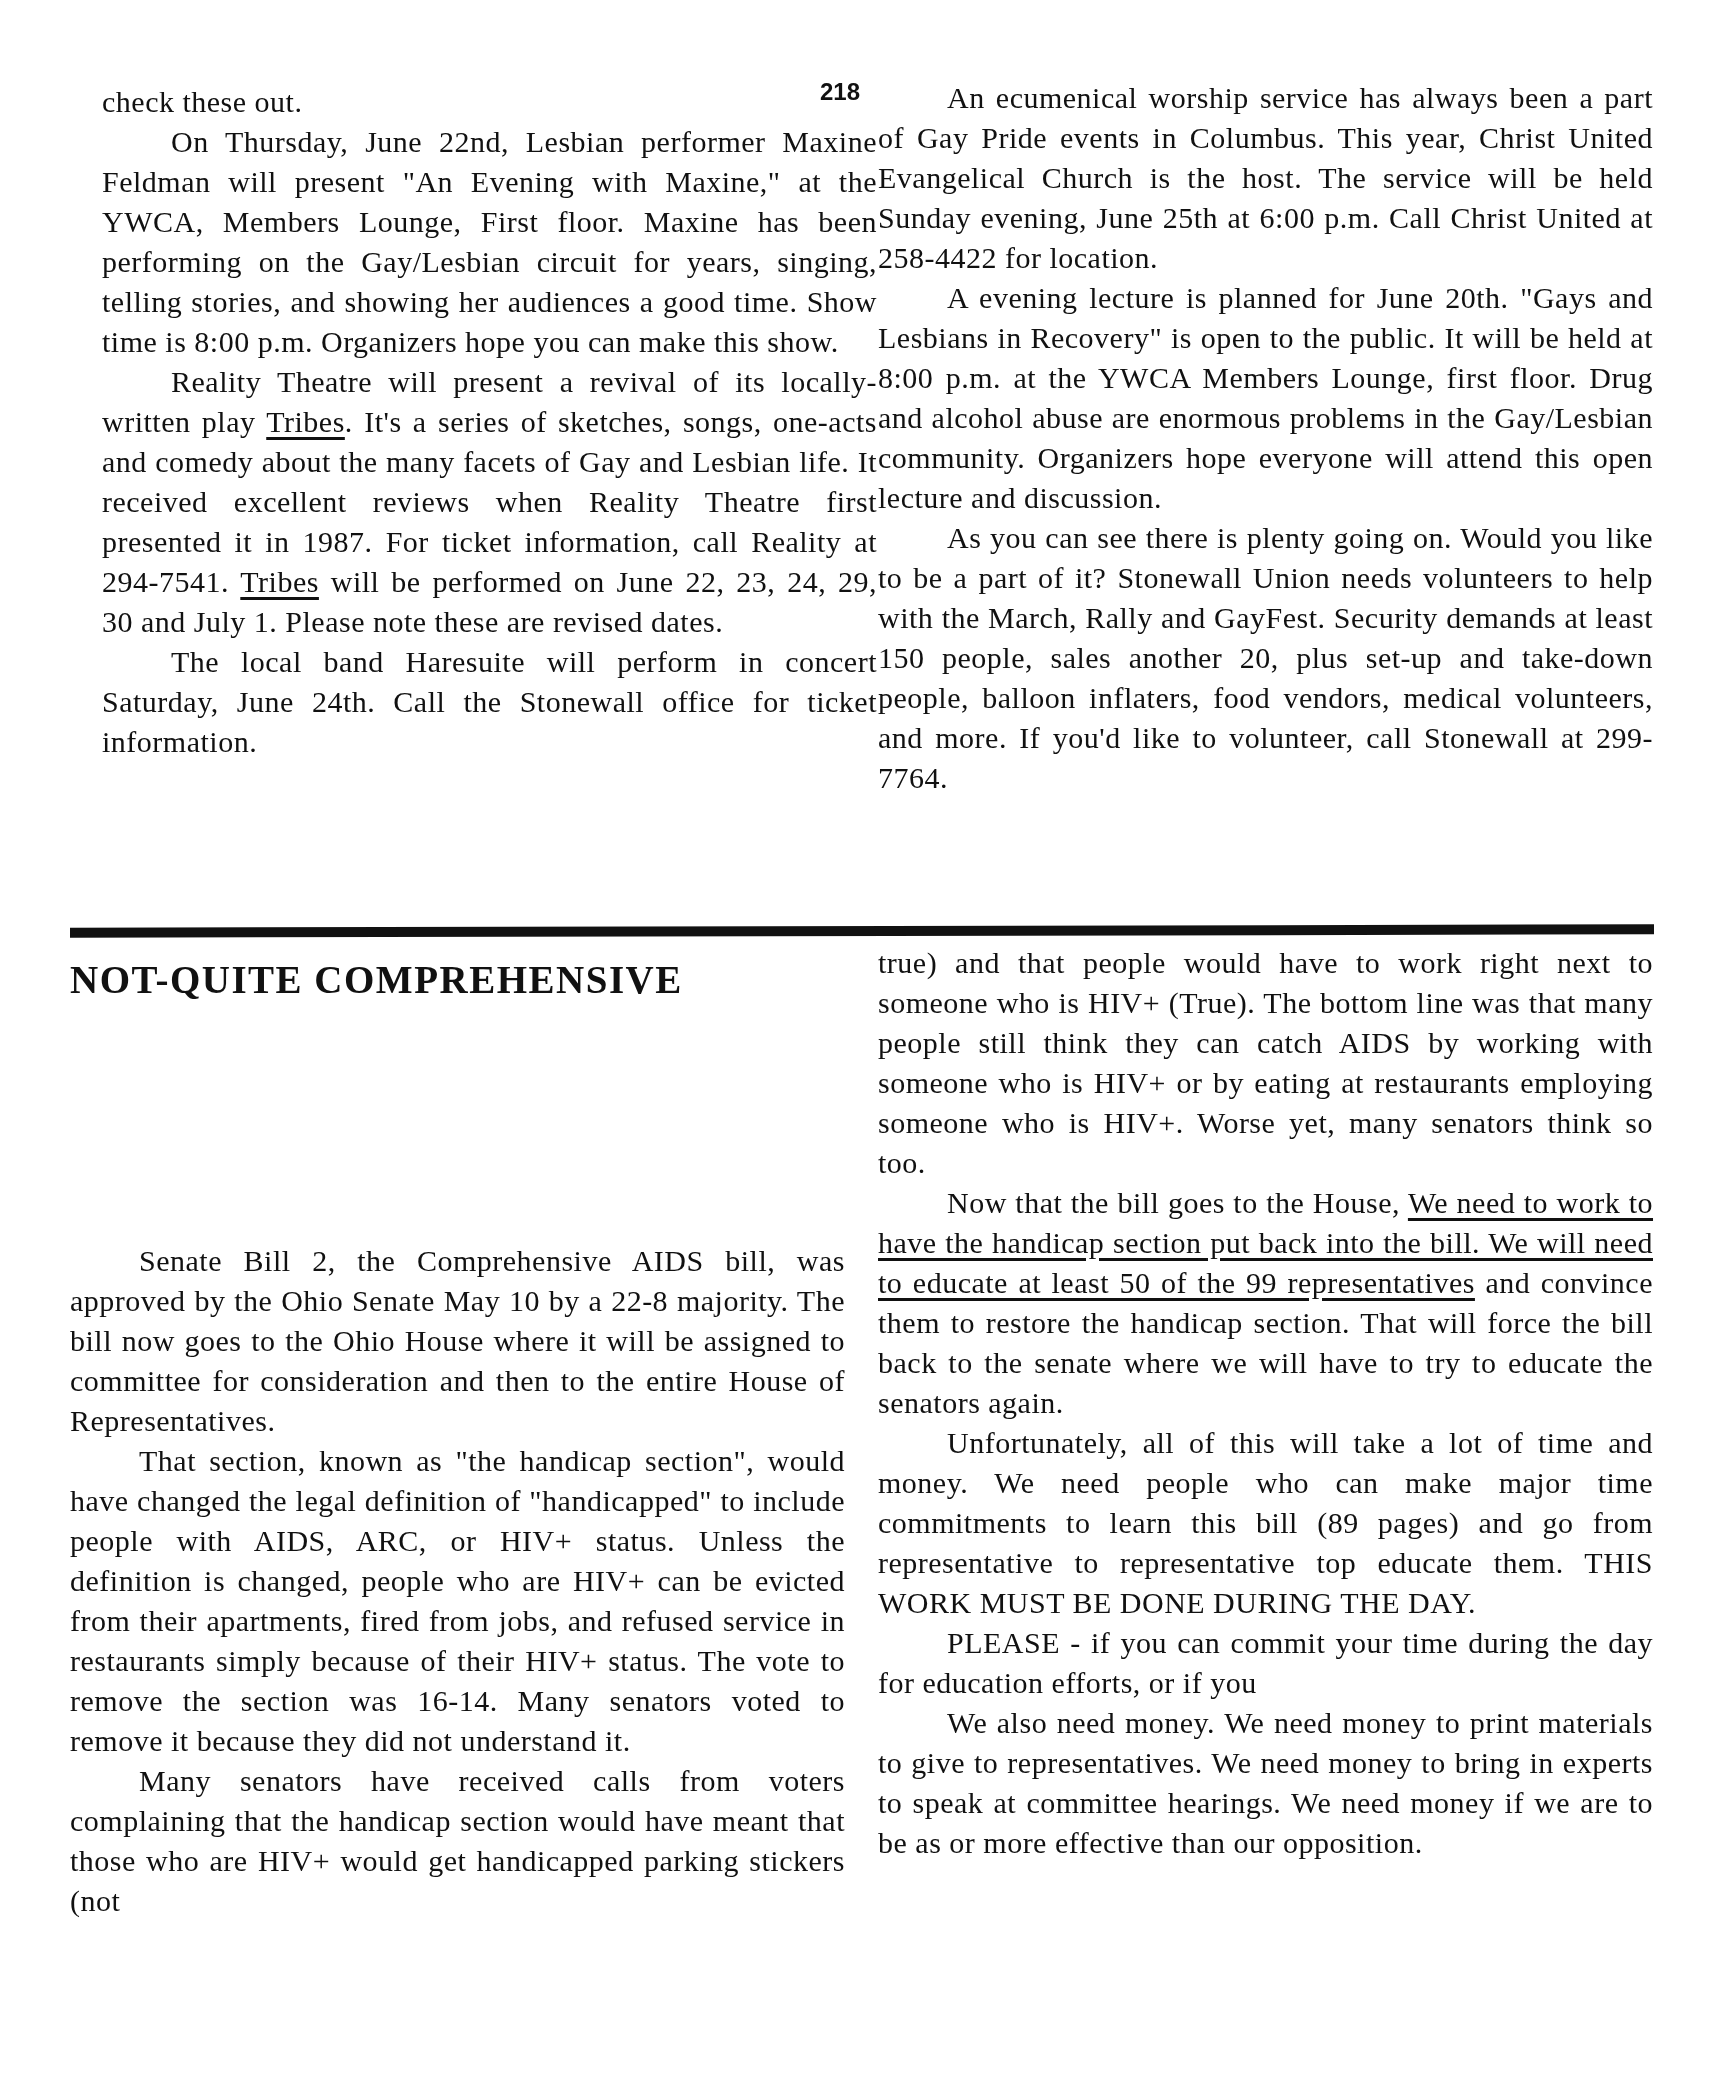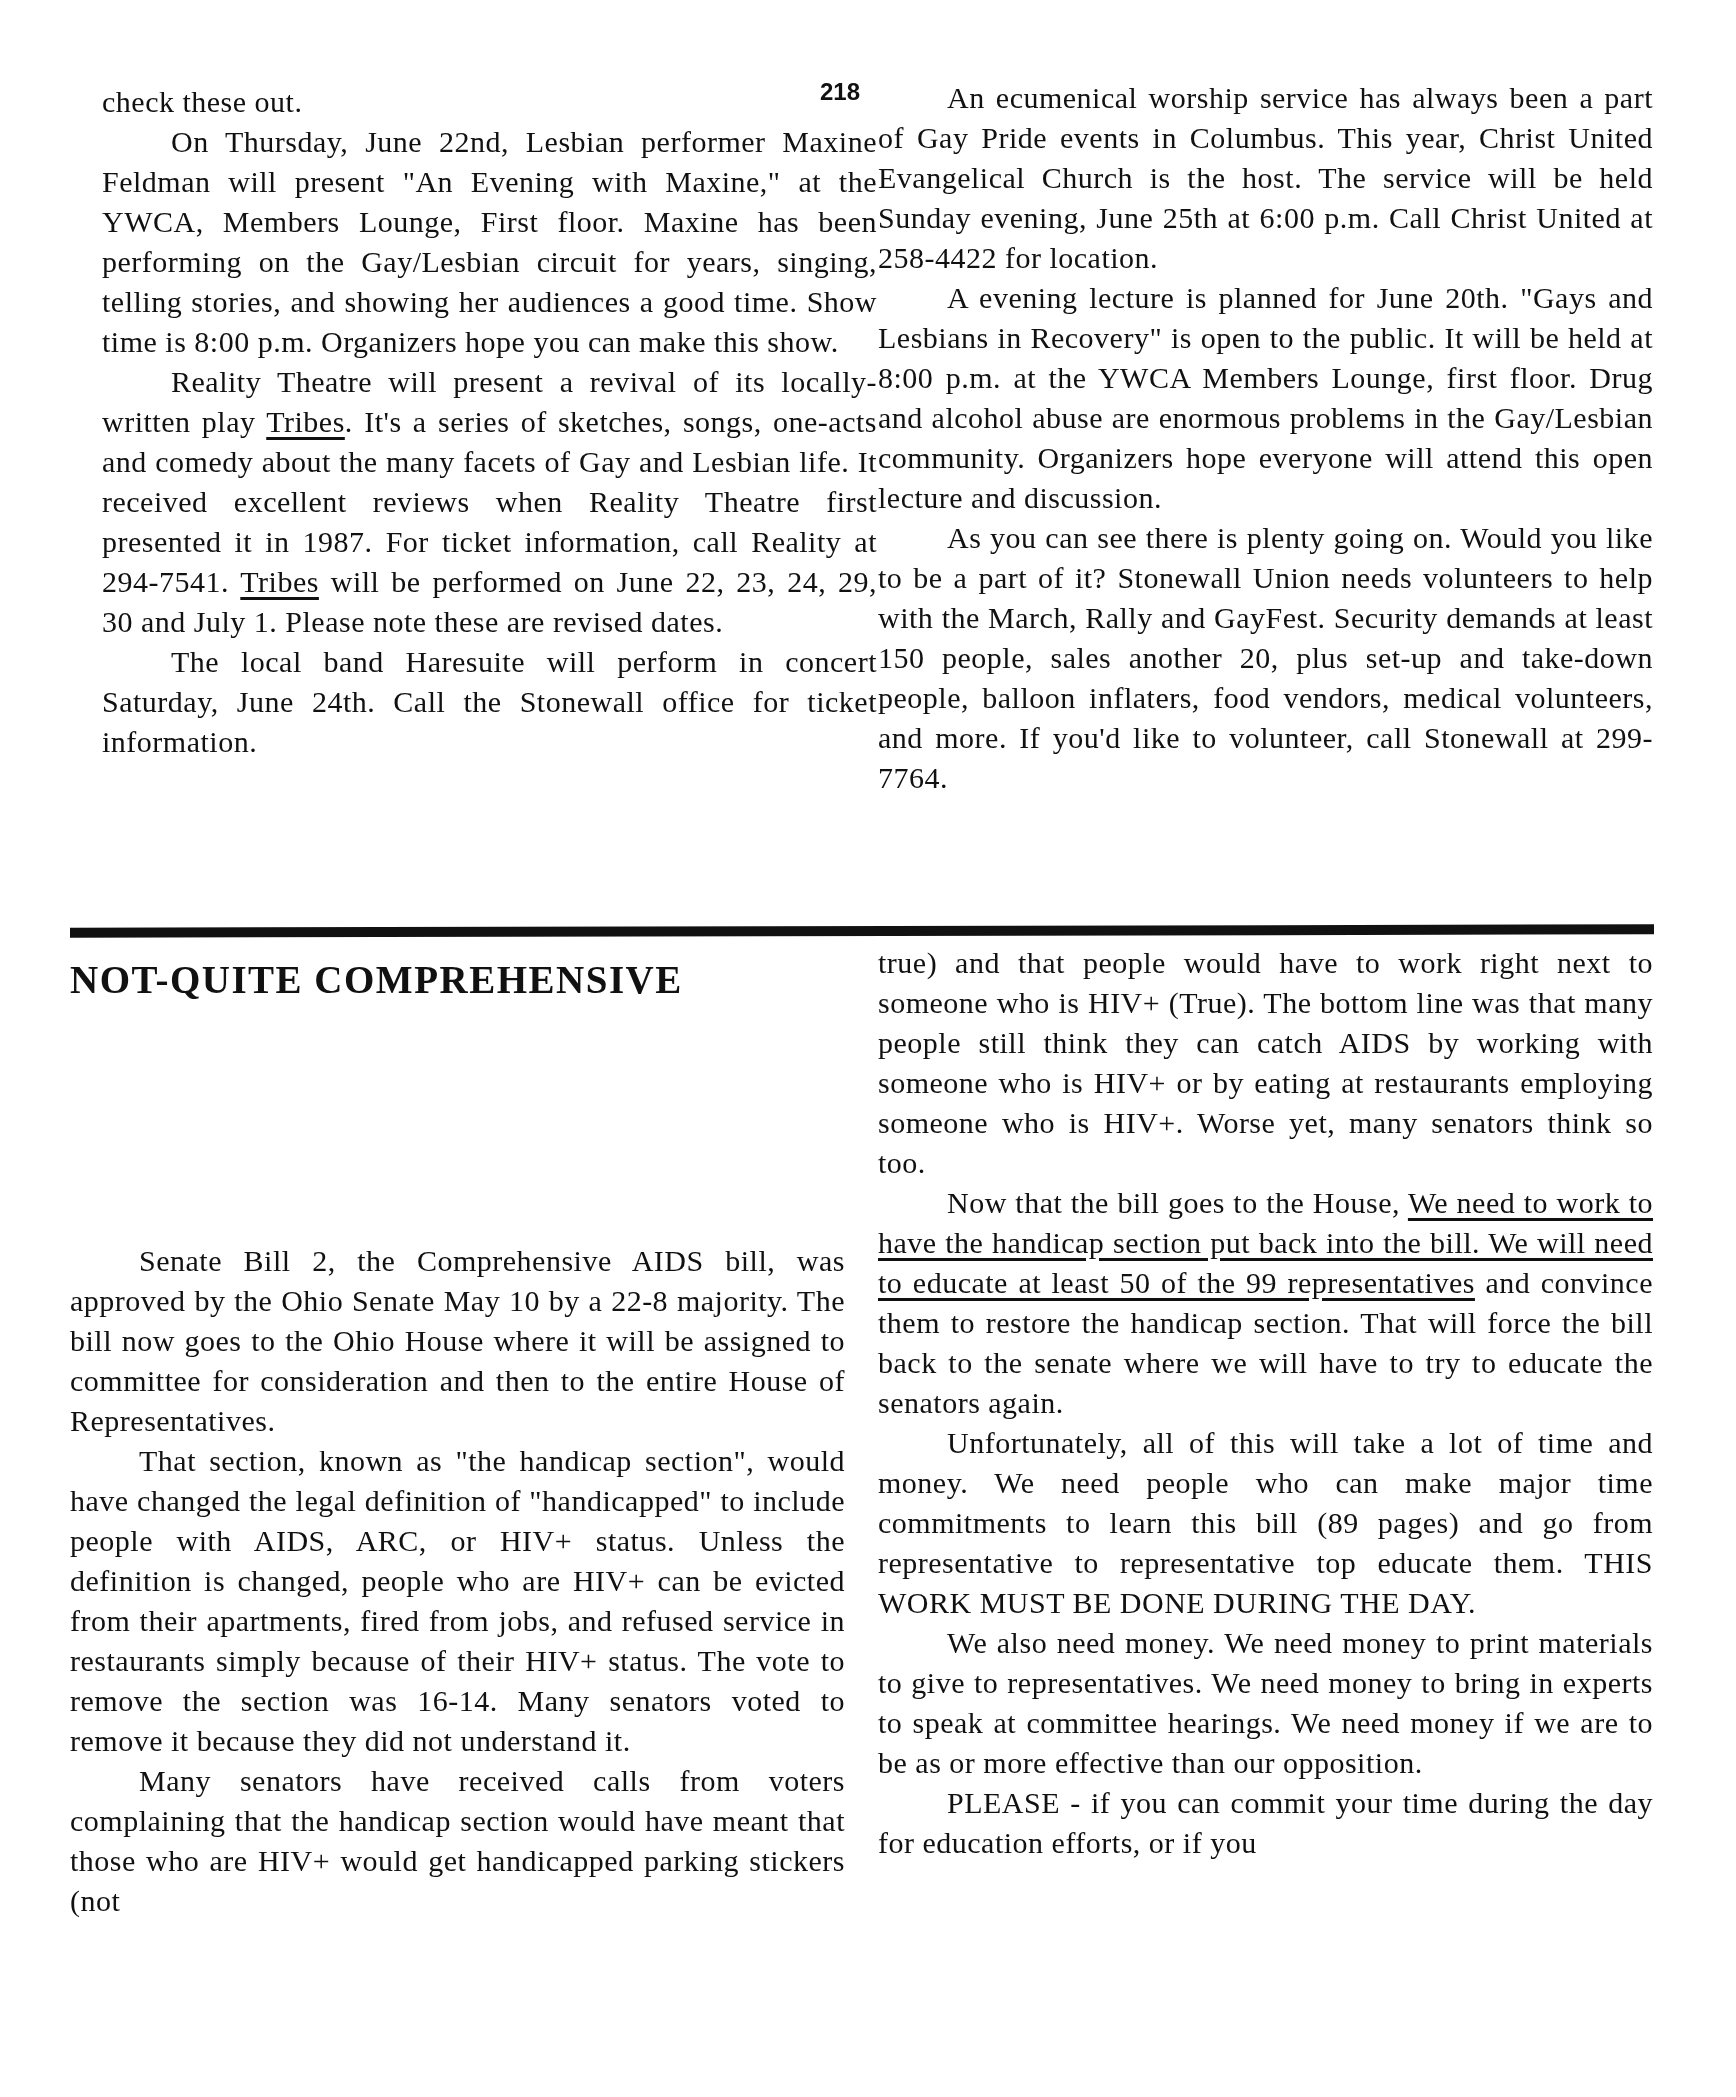--- a/index.html
+++ b/index.html
@@ -47,16 +47,16 @@
 <div class="col col-left-bot">
   <p>Senate Bill 2, the Comprehensive AIDS bill, was approved by the Ohio Senate May 10 by a 22-8 majority. The bill now goes to the Ohio House where it will be assigned to committee for consideration and then to the entire House of Representatives.</p>
   <p>That section, known as "the handicap section", would have changed the legal definition of "handicapped" to include people with AIDS, ARC, or HIV+ status. Unless the definition is changed, people who are HIV+ can be evicted from their apartments, fired from jobs, and refused service in restaurants simply because of their HIV+ status. The vote to remove the section was 16-14. Many senators voted to remove it because they did not understand it.</p>
   <p>Many senators have received calls from voters complaining that the handicap section would have meant that those who are HIV+ would get handicapped parking stickers (not</p>
 </div>
 
 <div class="col col-right-bot">
   <p class="noindent">true) and that people would have to work right next to someone who is HIV+ (True). The bottom line was that many people still think they can catch AIDS by working with someone who is HIV+ or by eating at restaurants employing someone who is HIV+. Worse yet, many senators think so too.</p>
   <p><span>Now that the bill goes to the House, </span><span class="ul">We need to work to have the handicap section put back into the bill. We will need to educate at least 50 of the 99 representatives</span><span> and convince them to restore the handicap section. That will force the bill back to the senate where we will have to try to educate the senators again.</span></p>
   <p>Unfortunately, all of this will take a lot of time and money. We need people who can make major time commitments to learn this bill (89 pages) and go from representative to representative top educate them. THIS WORK MUST BE DONE DURING THE DAY.</p>
+  <p>PLEASE - if you can commit your time during the day for education efforts, or if you</p>
   <p>We also need money. We need money to print materials to give to representatives. We need money to bring in experts to speak at committee hearings. We need money if we are to be as or more effective than our opposition.</p>
-  <p>PLEASE - if you can commit your time during the day for education efforts, or if you</p>
 </div>
 
 
 </body></html>

